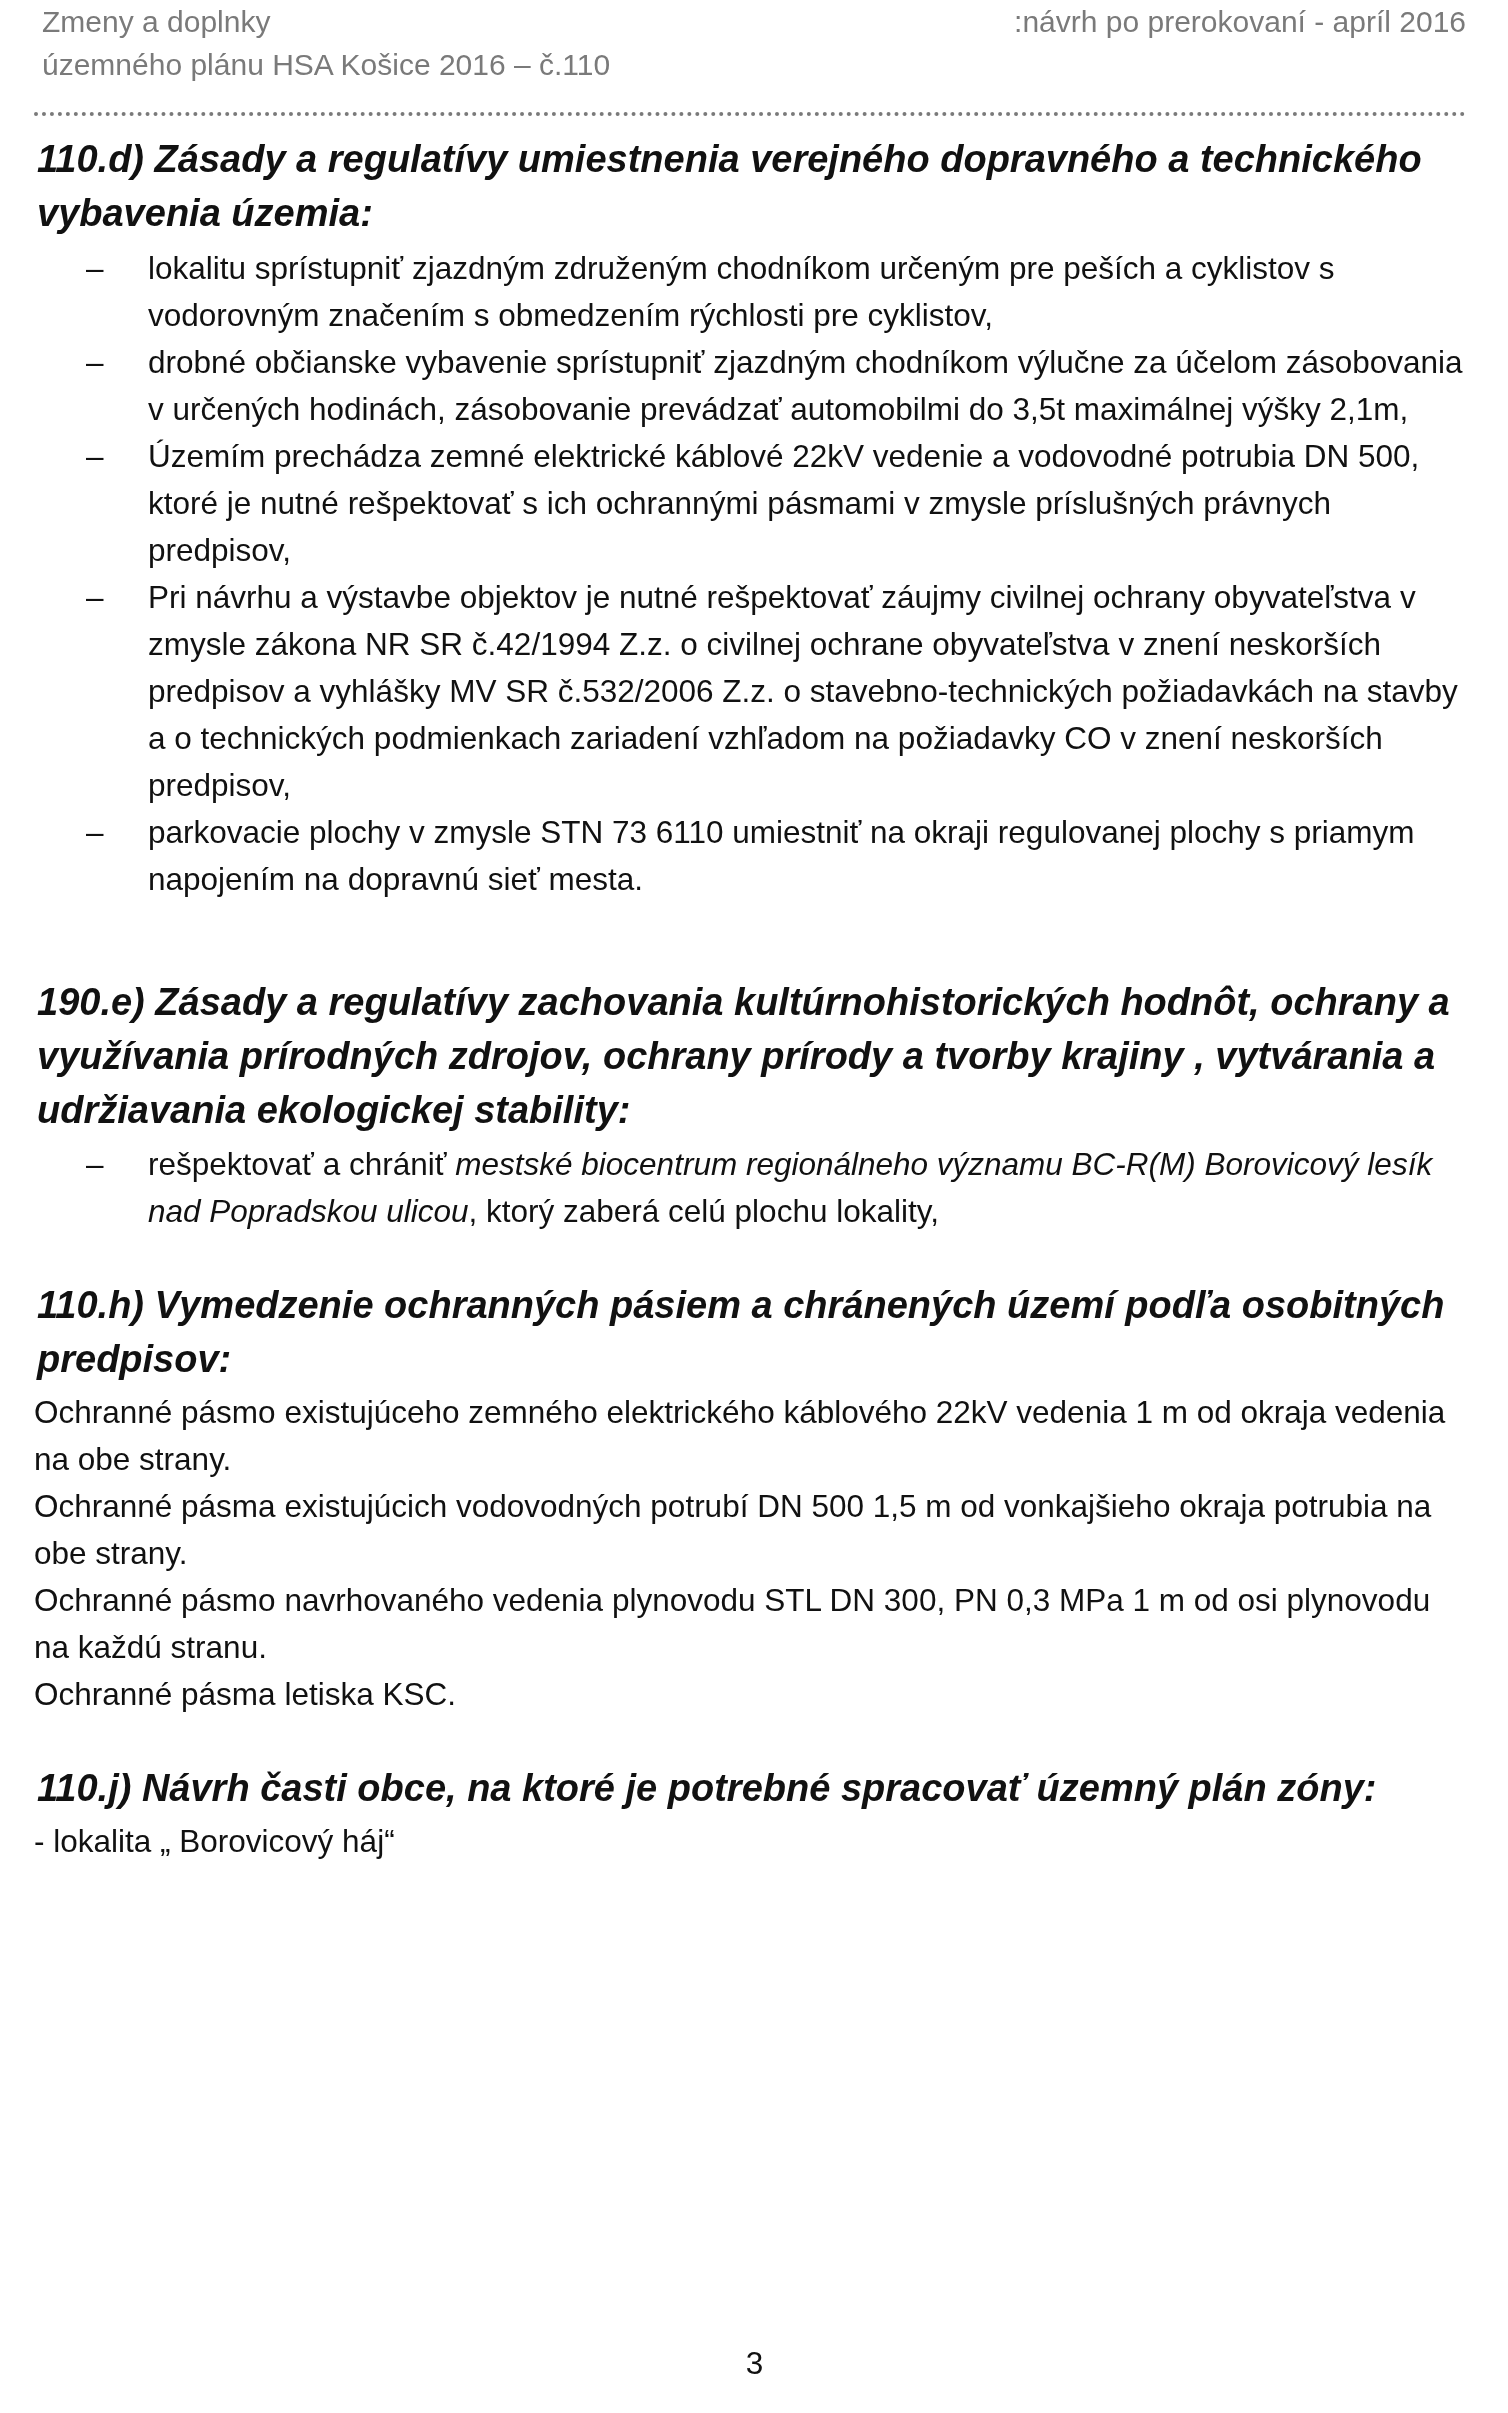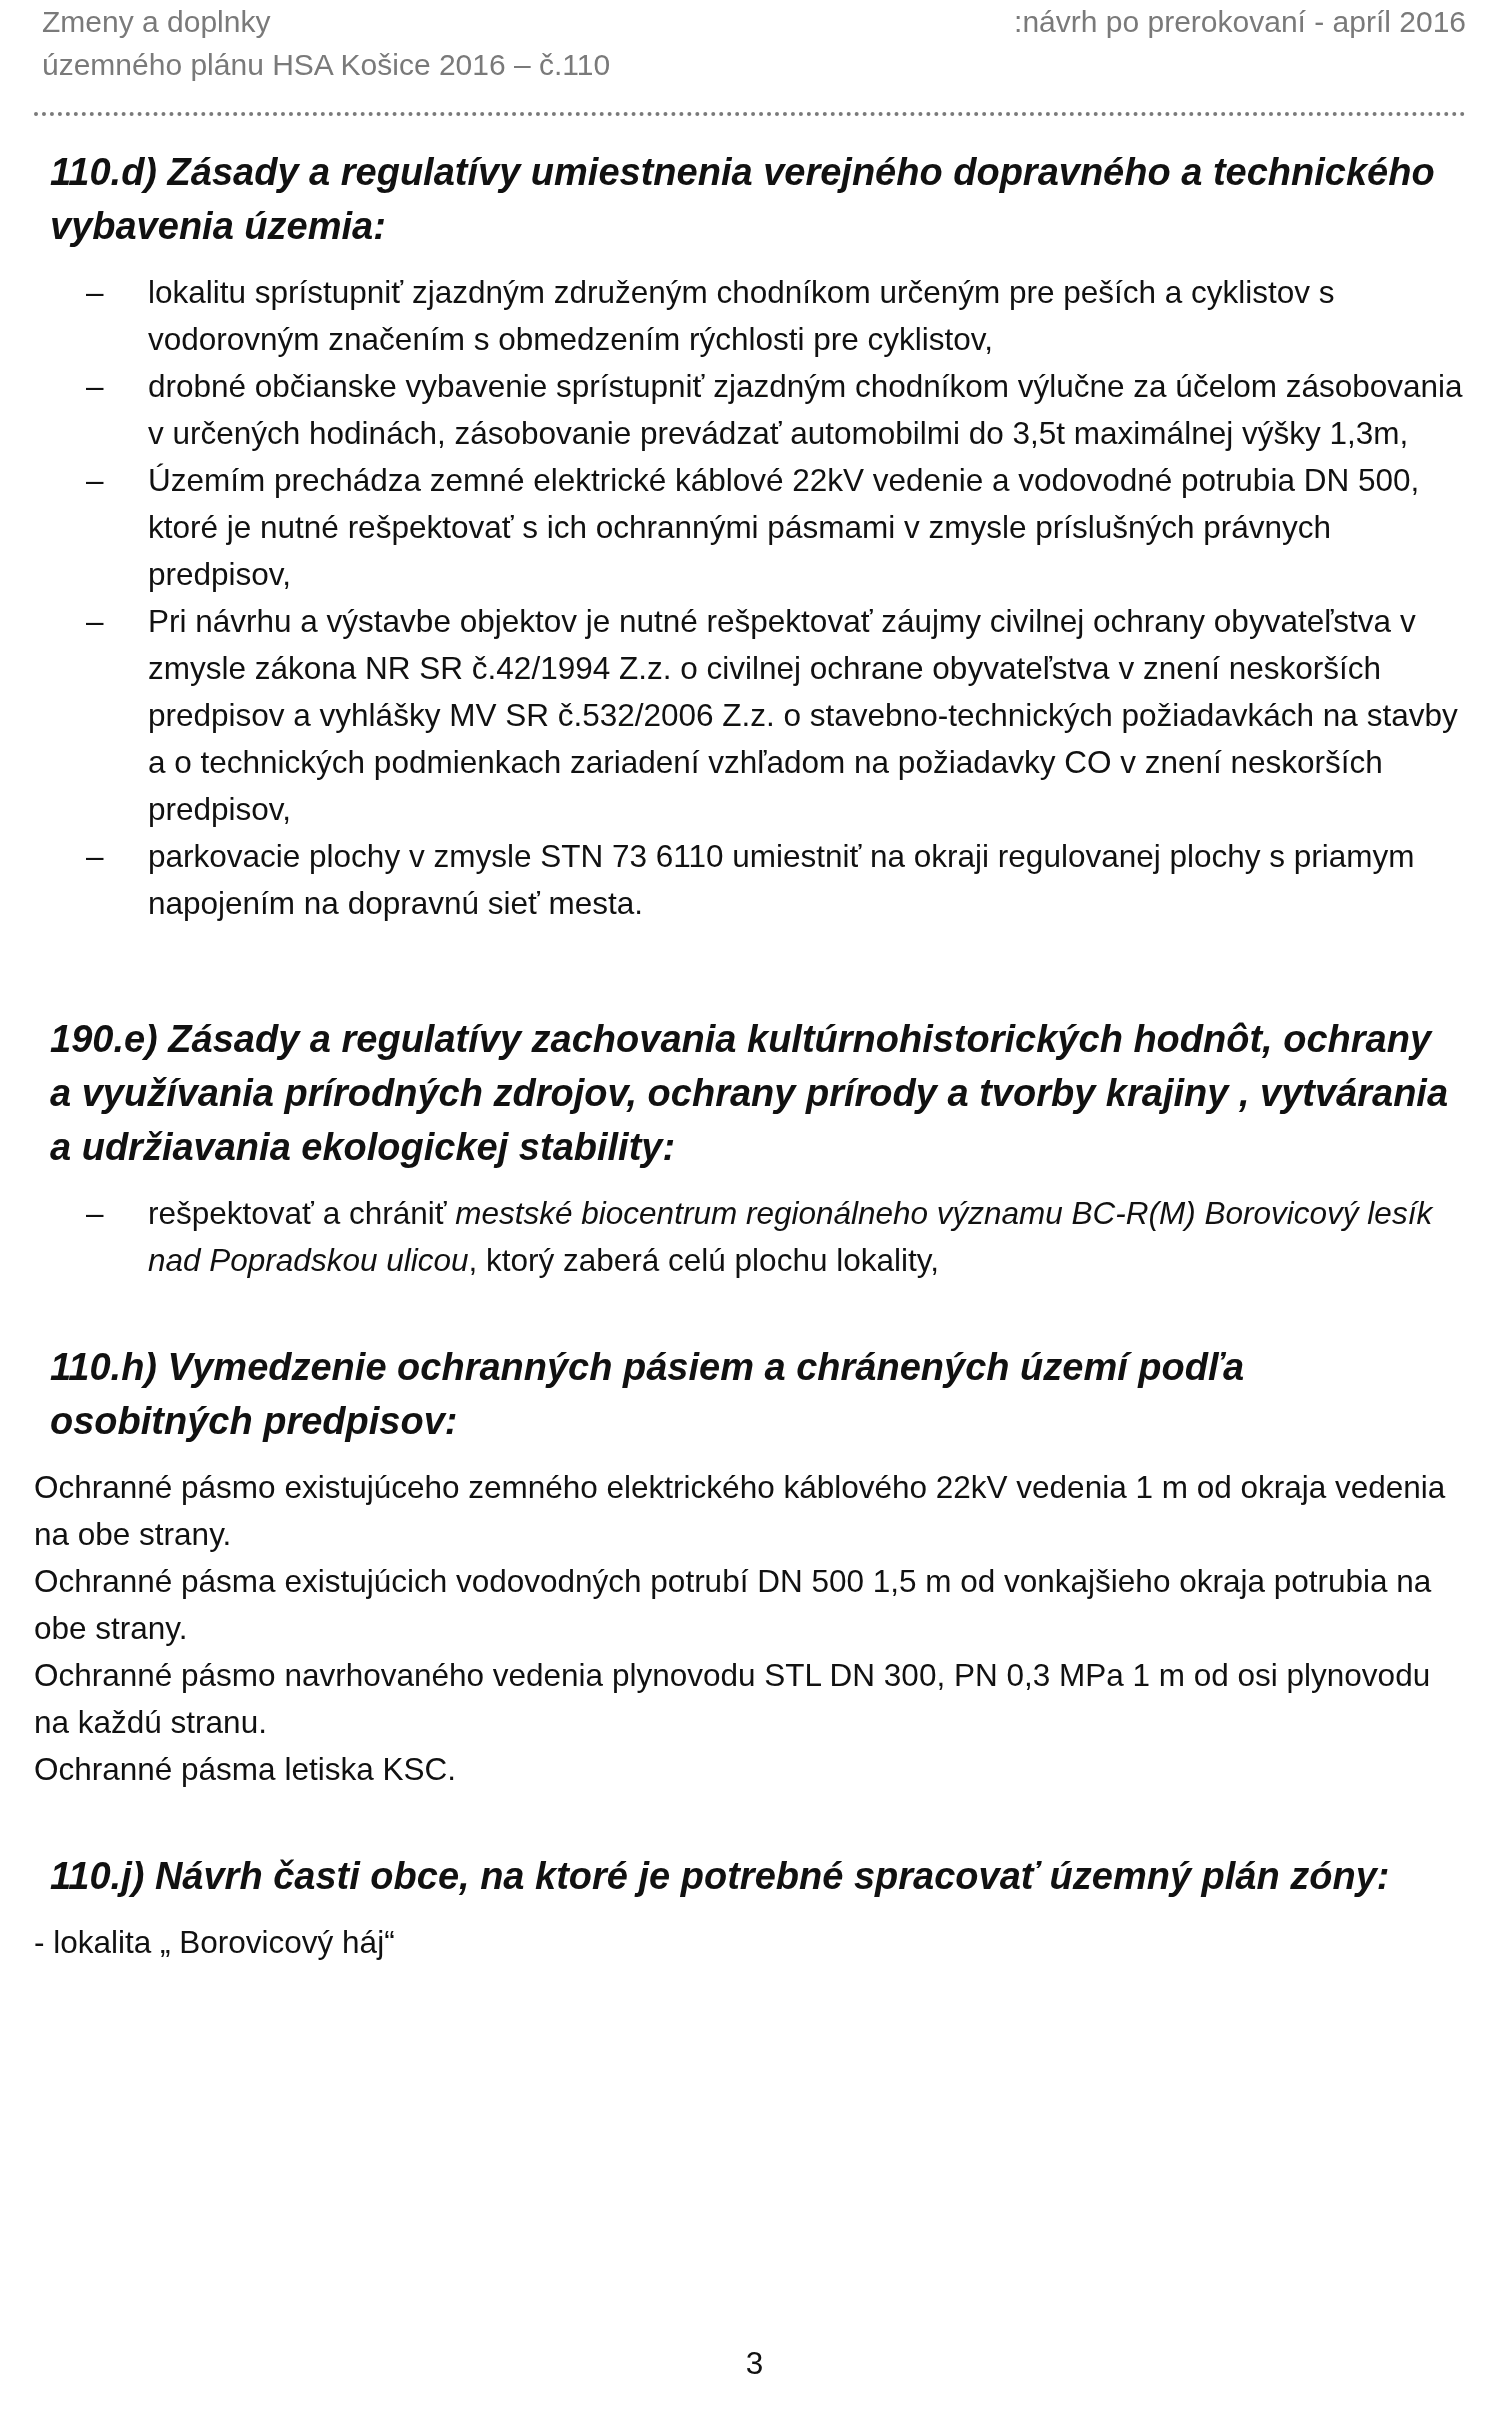--- a/index.html
+++ b/index.html
@@ -17,21 +17,21 @@
   .rule {
     position: absolute; left: 34px; right: 43px; top: 112px; height: 0;
     border-top: 4.5px dotted #7a7a7a;
   }
   .content {
     position: absolute; left: 34px; right: 43px; top: 129px;
     font-size: 31.5px; line-height: 47px;
   }
   .heading {
     font-weight: bold; font-style: italic; font-size: 38px; line-height: 54px;
-    margin: 16px;
+    margin: 3px;
   }
   .bullets { list-style: none; margin: 4.5px 0 0 0; padding: 0; }
   .bullets li { position: relative; padding-left: 114px; }
   .bullets li .dash {
     position: absolute; left: 52px; top: 0;
   }
   .gap-md { height: 40px; }
   .gap-xl { height: 69px; }
   .plain p { margin: 0; }
   .it { font-style: italic; }
@@ -51,21 +51,21 @@
   <div>:návrh po prerokovaní -  apríl 2016</div>
 </div>
 <div class="rule"></div>
 
 <div class="content">
 
   <section>
     <h2 class="heading">110.d) Zásady a regulatívy umiestnenia verejného dopravného a technického vybavenia územia:</h2>
     <ul class="bullets">
       <li><span class="dash">–</span><span>lokalitu sprístupniť zjazdným združeným chodníkom určeným pre peších a cyklistov s vodorovným značením s obmedzením rýchlosti pre cyklistov,</span></li>
-      <li><span class="dash">–</span><span>drobné občianske vybavenie sprístupniť zjazdným chodníkom výlučne za účelom zásobovania v určených hodinách, zásobovanie prevádzať automobilmi do 3,5t maximálnej výšky 1,3m,</span></li>
+      <li><span class="dash">–</span><span>drobné občianske vybavenie sprístupniť zjazdným chodníkom výlučne za účelom zásobovania v určených hodinách, zásobovanie prevádzať automobilmi do 3,5t maximálnej výšky 2,1m,</span></li>
       <li><span class="dash">–</span><span>Územím prechádza zemné elektrické káblové 22kV vedenie a vodovodné potrubia DN 500,  ktoré je nutné rešpektovať s ich ochrannými pásmami v zmysle príslušných právnych predpisov,</span></li>
       <li><span class="dash">–</span><span>Pri návrhu a výstavbe objektov je nutné rešpektovať záujmy civilnej ochrany obyvateľstva v zmysle zákona NR SR č.42/1994 Z.z. o civilnej ochrane obyvateľstva v znení neskorších predpisov a vyhlášky MV SR č.532/2006 Z.z. o stavebno-technických požiadavkách na stavby a o technických podmienkach zariadení vzhľadom na požiadavky CO v znení neskorších predpisov,</span></li>
       <li><span class="dash">–</span><span>parkovacie plochy v zmysle STN 73 6110 umiestniť na okraji regulovanej plochy s priamym napojením na dopravnú sieť mesta.</span></li>
     </ul>
   </section>
 
   <div class="gap-xl"></div>
 
   <section>
     <h2 class="heading">190.e) Zásady a regulatívy zachovania kultúrnohistorických hodnôt, ochrany a využívania prírodných zdrojov, ochrany prírody a tvorby krajiny , vytvárania a udržiavania ekologickej stability:</h2>

